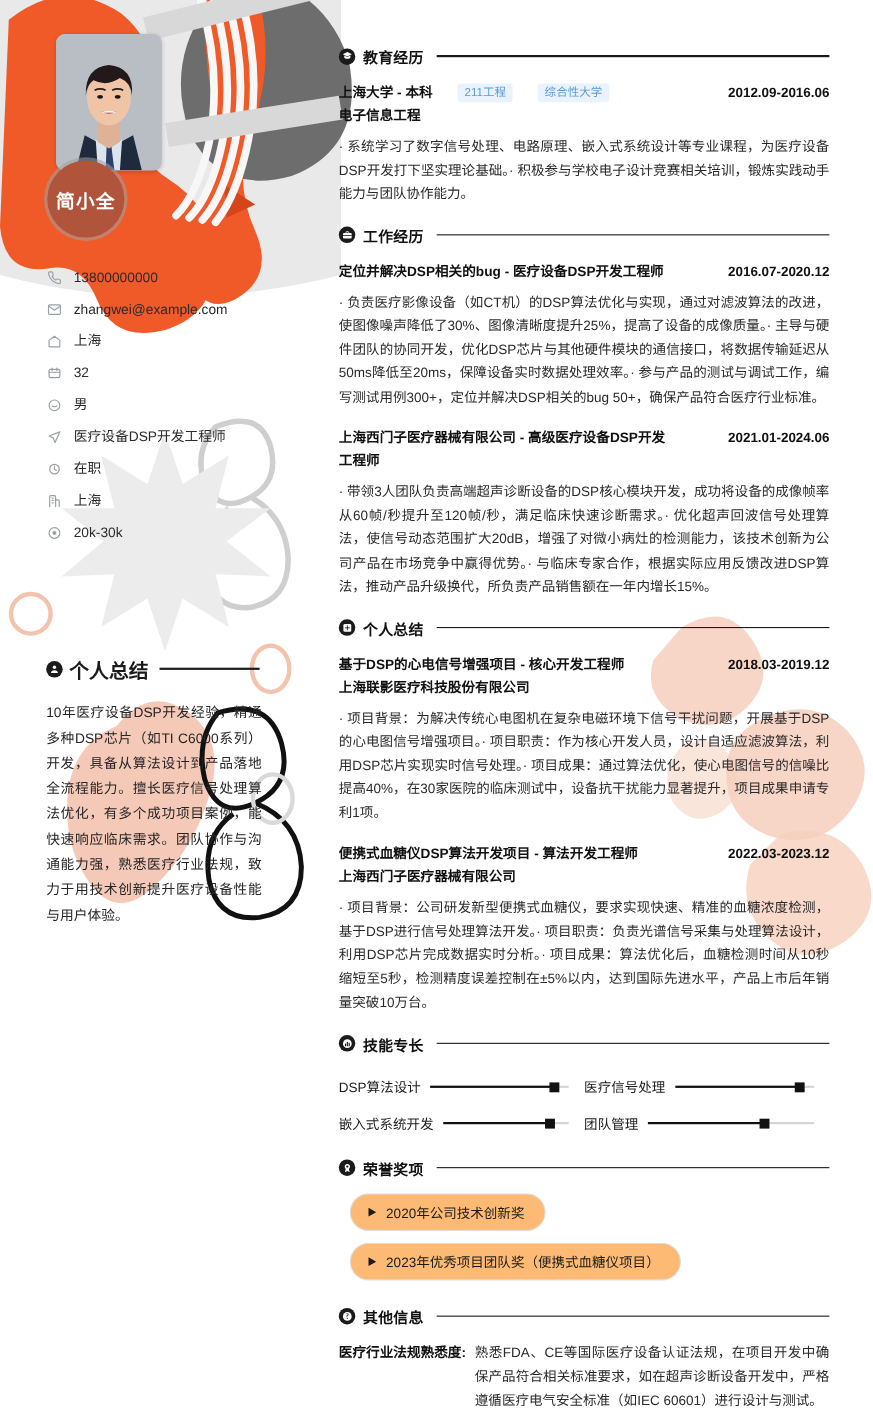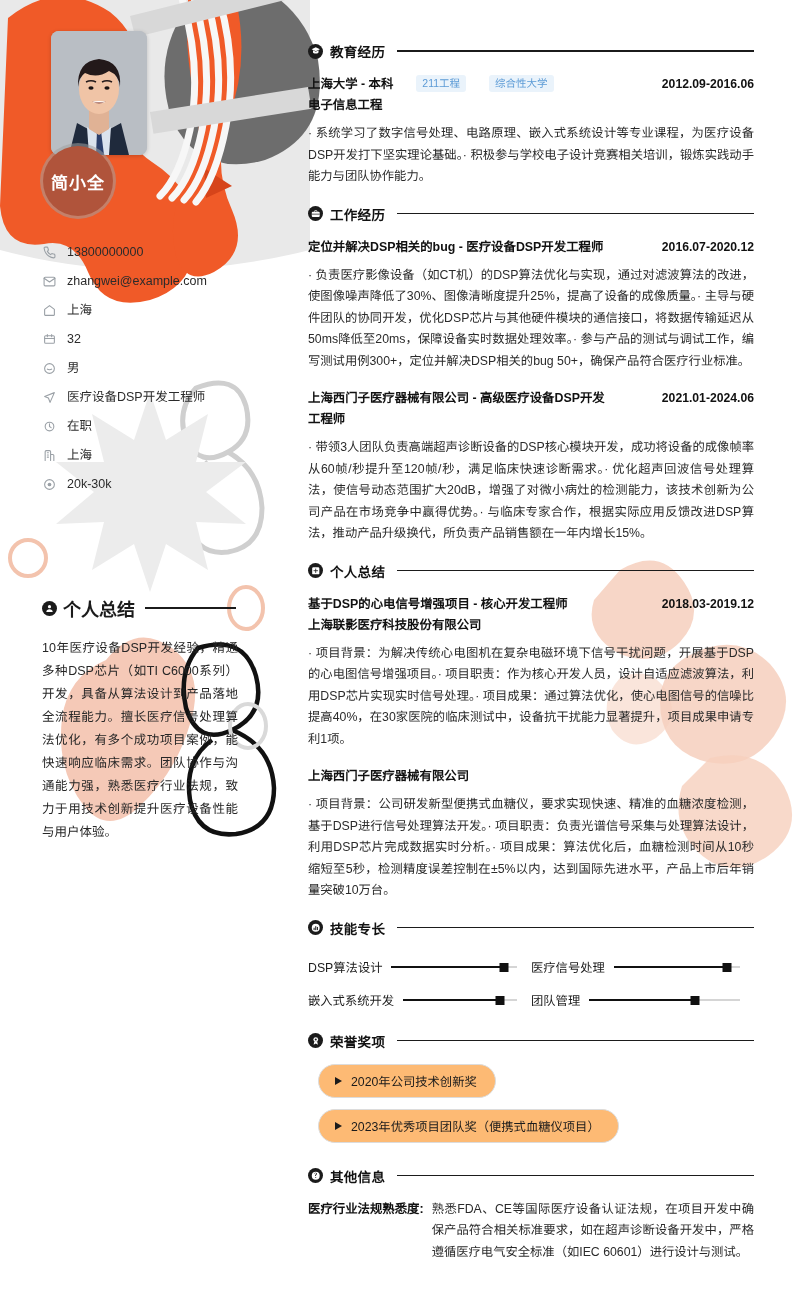--- a/index.html
+++ b/index.html
@@ -558,20 +558,24 @@
       <div class="entry">
         <div class="entry-top">
           <div class="entry-head">基于DSP的心电信号增强项目 - 核心开发工程师</div>
           <div class="entry-date">2018.03-2019.12</div>
         </div>
         <div class="entry-sub">上海联影医疗科技股份有限公司</div>
         <div class="entry-desc">· 项目背景：为解决传统心电图机在复杂电磁环境下信号干扰问题，开展基于DSP的心电图信号增强项目。· 项目职责：作为核心开发人员，设计自适应滤波算法，利用DSP芯片实现实时信号处理。· 项目成果：通过算法优化，使心电图信号的信噪比提高40%，在30家医院的临床测试中，设备抗干扰能力显著提升，项目成果申请专利1项。</div>
       </div>
 
       <div class="entry">
+        <div class="entry-top">
+          <div class="entry-head">便携式血糖仪DSP算法开发项目 - 算法开发工程师</div>
+          <div class="entry-date">2022.03-2023.12</div>
+        </div>
         <div class="entry-sub">上海西门子医疗器械有限公司</div>
         <div class="entry-desc">· 项目背景：公司研发新型便携式血糖仪，要求实现快速、精准的血糖浓度检测，基于DSP进行信号处理算法开发。· 项目职责：负责光谱信号采集与处理算法设计，利用DSP芯片完成数据实时分析。· 项目成果：算法优化后，血糖检测时间从10秒缩短至5秒，检测精度误差控制在±5%以内，达到国际先进水平，产品上市后年销量突破10万台。</div>
       </div>
     </div>
 
     <div class="section" style="margin-top:12px;">
       <div class="sec-head">
         <span class="sicon">
           <svg viewBox="0 0 24 24" fill="#ffffff">
               <circle cx="12" cy="12" r="10"></circle>

